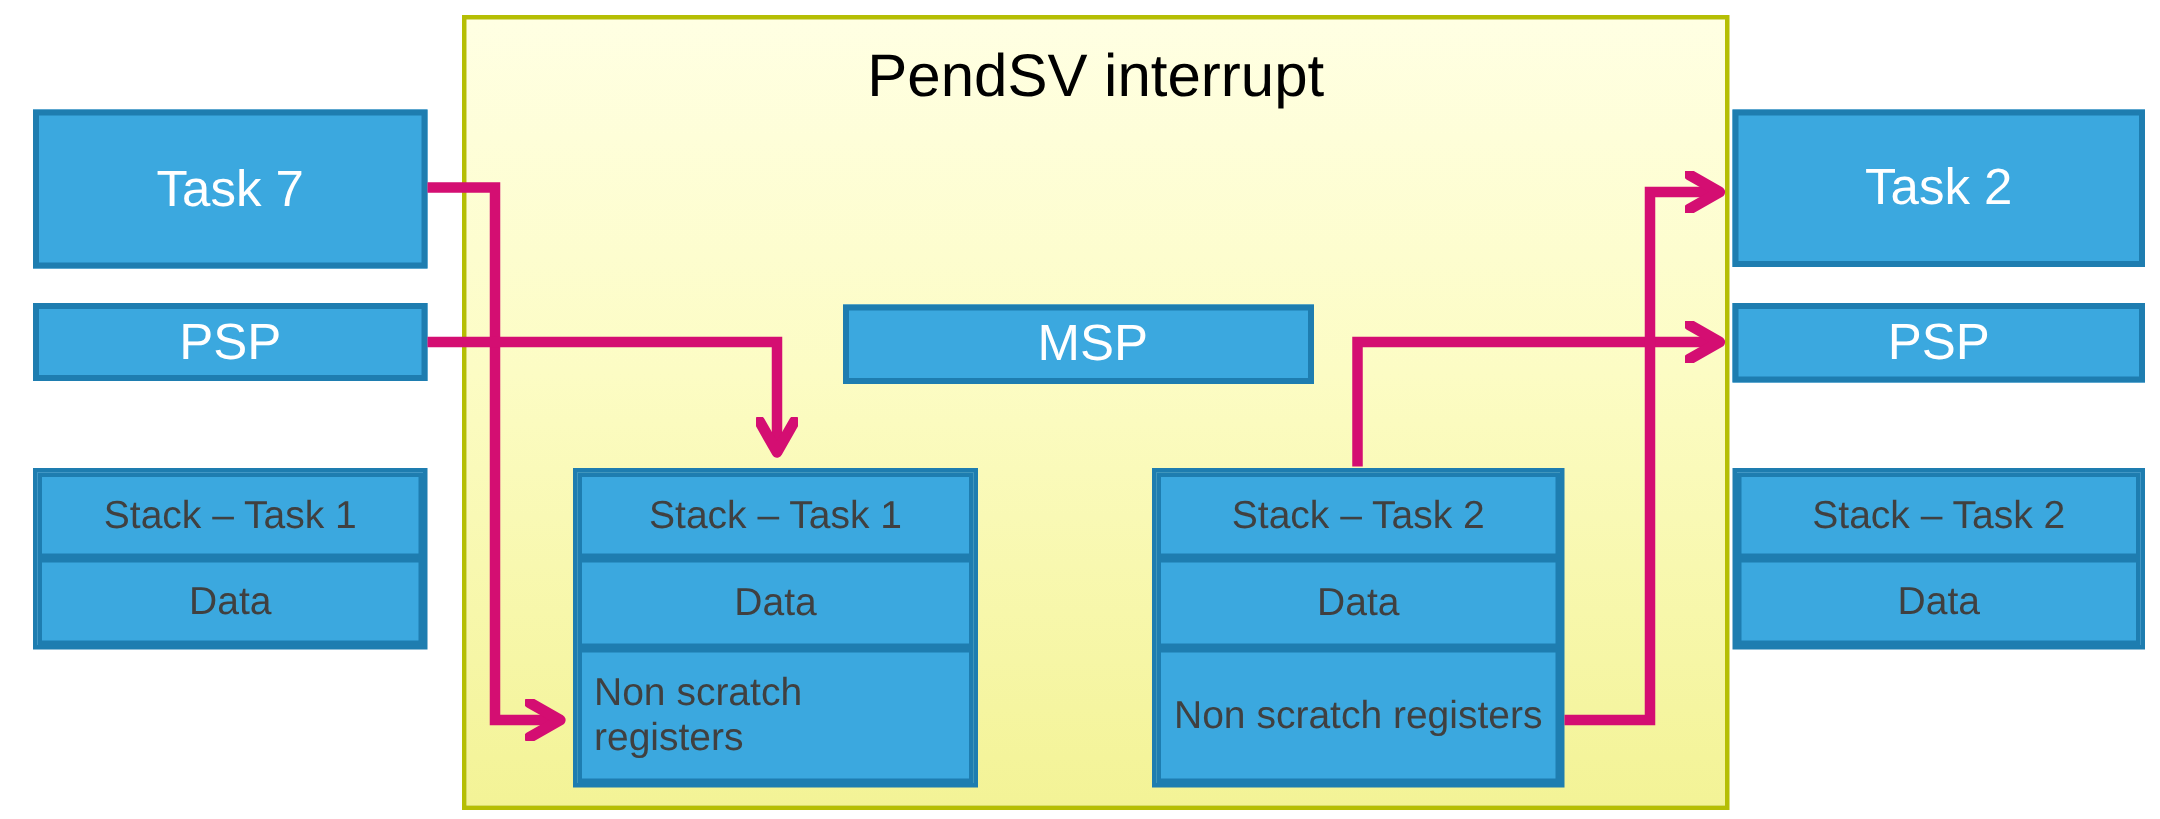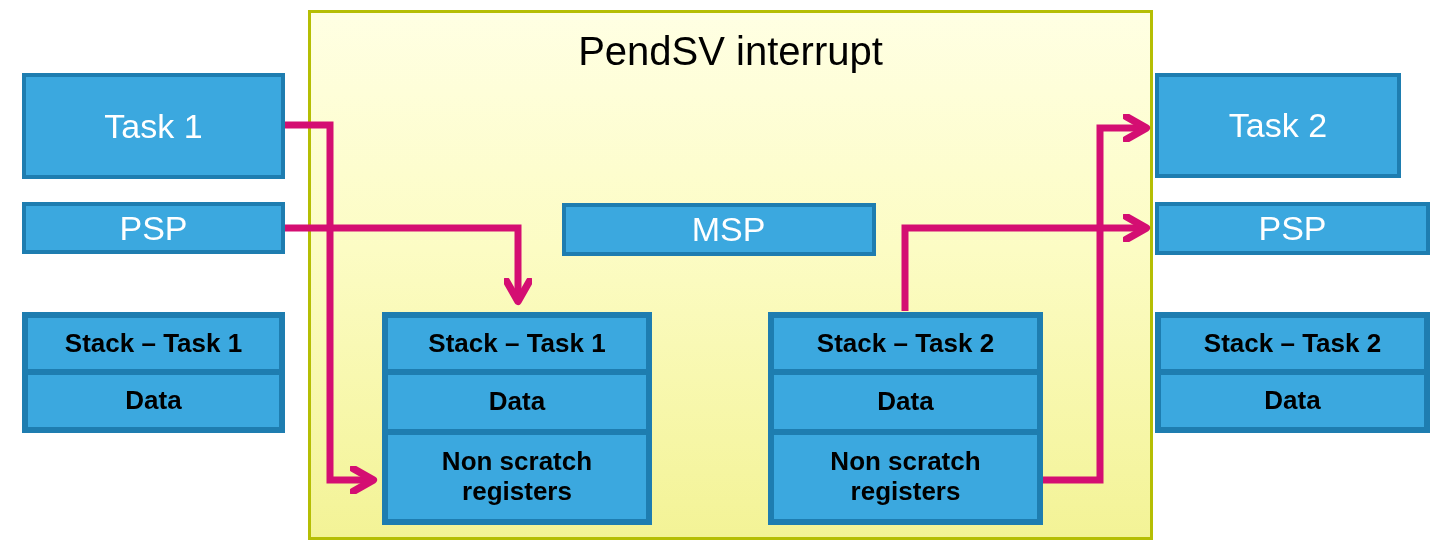--- a/index.html
+++ b/index.html
@@ -39,62 +39,61 @@
   .stackgroup{
     position:absolute;
     box-sizing:border-box;
     border:3px solid #1E7DB0;
     display:flex;flex-direction:column;
   }
   .cell{
     box-sizing:border-box;
     background:#3BA8DF;
     border:3px solid #1E7DB0;
-    color:#000000;
+    color:#404040;
     display:flex;align-items:center;justify-content:center;
-    text-align:center;
+    text-align:left;
     font-size:26px;line-height:1.15;
     padding:0 8px;
-    font-weight:bold;
   }
   
   #task1{left:22px;top:73px;width:263px;height:106px;}
   #psp1{left:22px;top:202px;width:263px;height:52px;}
   #stack-left{left:22px;top:312px;width:263px;height:121px;}
   #stack-left .c1{height:57px;}
   #stack-left .c2{flex:1;}
   
   #msp{left:562px;top:203px;width:314px;height:53px;padding-left:19px;}
   #stack-c1{left:382px;top:312px;width:270px;height:213px;}
   #stack-c2{left:768px;top:312px;width:275px;height:213px;}
   #stack-c1 .c1,#stack-c2 .c1{height:57px;}
   #stack-c1 .c2,#stack-c2 .c2{height:60px;}
   #stack-c1 .c3,#stack-c2 .c3{flex:1;}
   
-  #task2{left:1155px;top:73px;width:246px;height:105px;}
+  #task2{left:1155px;top:73px;width:275px;height:105px;}
   #psp2{left:1155px;top:202px;width:275px;height:53px;}
   #stack-right{left:1155px;top:312px;width:275px;height:121px;}
   #stack-right .c1{height:57px;}
   #stack-right .c2{flex:1;}
   
   #arrows{
     position:absolute;left:0;top:0;width:1440px;height:546px;
     pointer-events:none;
   }
 </style>
 </head>
 <body>
 
 <div id="stage">
 
   <div id="panel">
     <div id="panel-title">PendSV interrupt</div>
   </div>
 
-  <div class="bluebox" id="task1">Task 1</div>
+  <div class="bluebox" id="task1">Task 7</div>
   <div class="bluebox" id="psp1">PSP</div>
   <div class="stackgroup" id="stack-left">
     <div class="cell c1">Stack – Task 1</div>
     <div class="cell c2">Data</div>
   </div>
 
   <div class="bluebox" id="msp">MSP</div>
   <div class="stackgroup" id="stack-c1">
     <div class="cell c1">Stack – Task 1</div>
     <div class="cell c2">Data</div>

